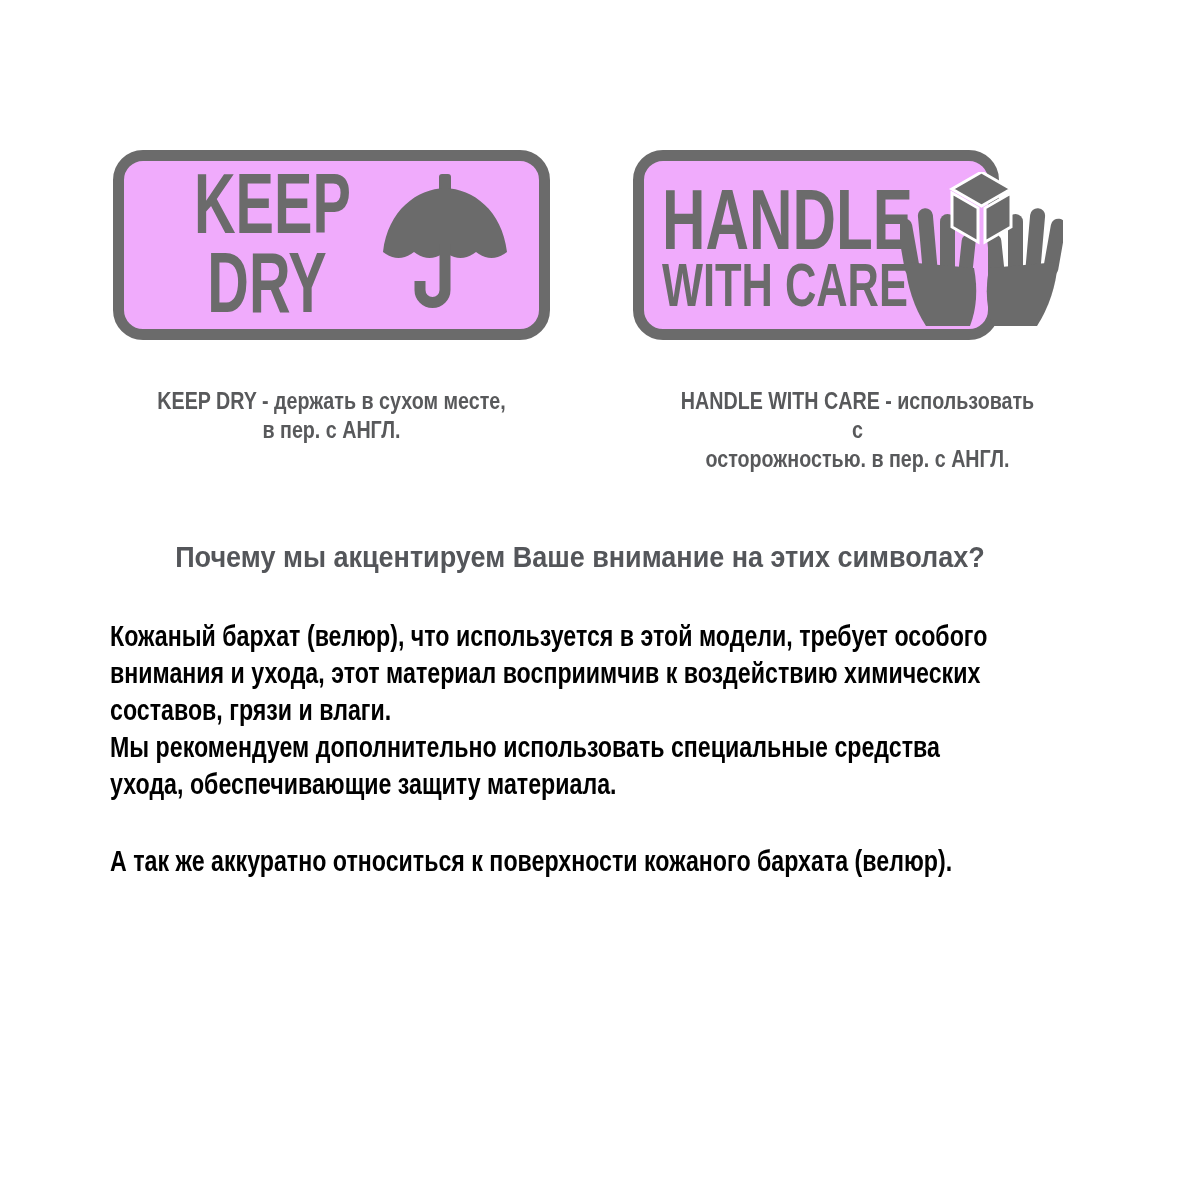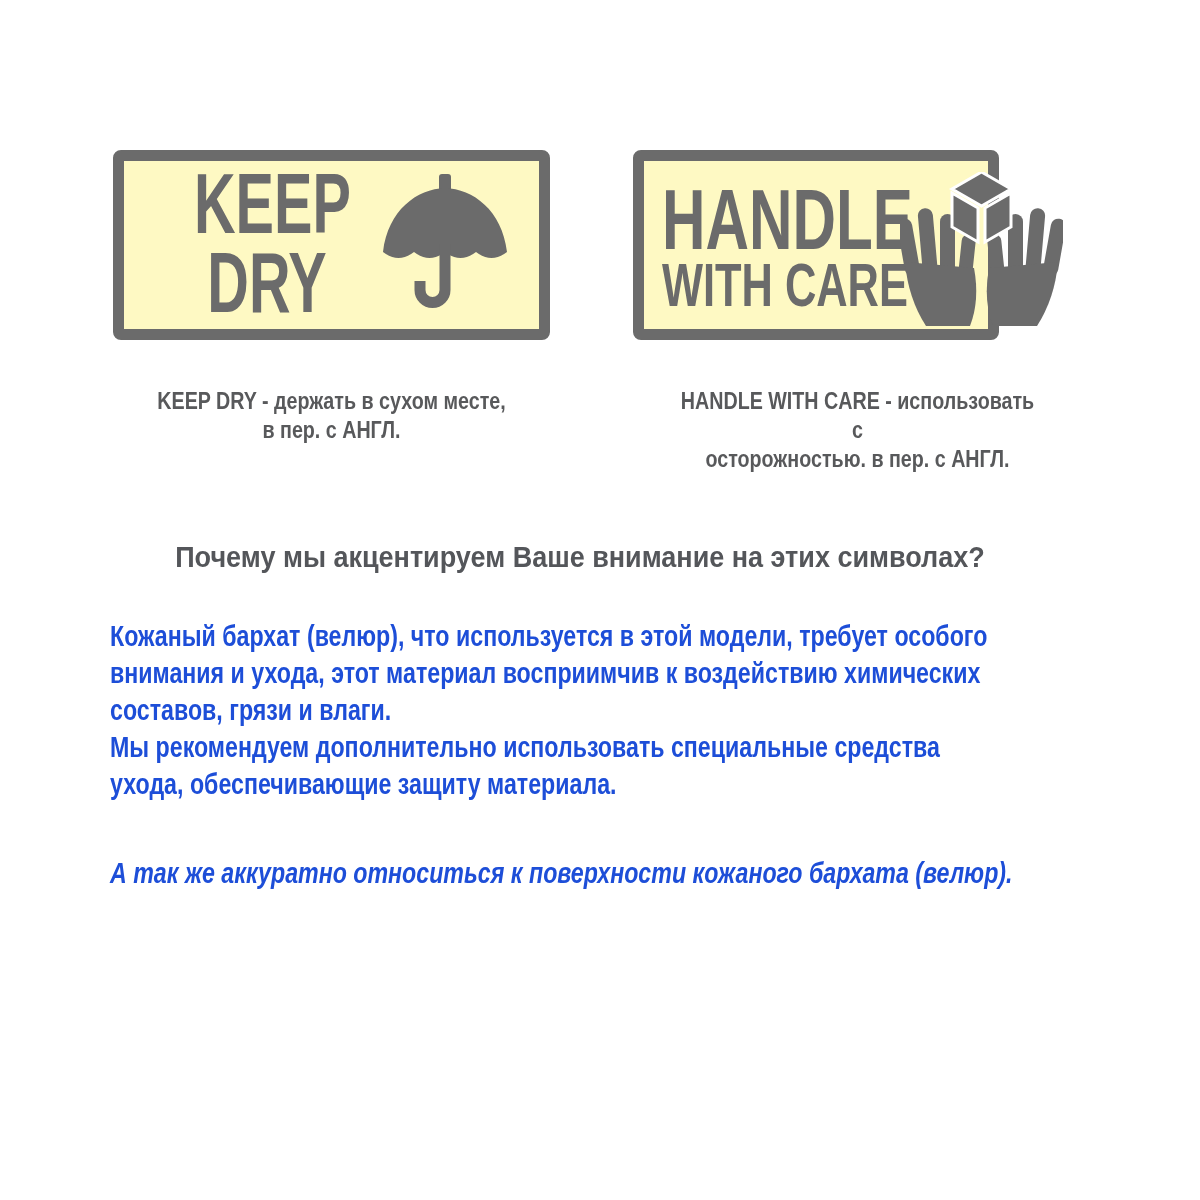--- a/index.html
+++ b/index.html
@@ -2,21 +2,21 @@
 <html><head>
 <meta charset="utf-8">
 <style>
   html,body{margin:0;padding:0;}
   body{
     width:1200px;height:1200px;background:#ffffff;position:relative;overflow:hidden;
     font-family:"Liberation Sans", sans-serif;
   }
   .badge{
     position:absolute;top:150px;height:190px;box-sizing:border-box;
-    border:11px solid #6b6b6b;border-radius:8px;background:#fef9c3;
+    border:11px solid #6b6b6b;border-radius:30px;background:#f0abfc;
   }
   #badge-keep-dry{left:113px;width:437px;}
   #badge-handle{left:633px;width:366px;}
   .badge-title{
     position:absolute;font-weight:700;color:#6b6b6b;text-align:center;
     transform-origin:left top;white-space:nowrap;
   }
   #keep-dry-title{left:70px;top:3px;width:218px;font-size:86px;line-height:79px;transform:scaleX(0.67);}
   #handle-title{left:18px;top:20px;width:332px;transform:scaleX(0.70);}
   #handle-title .big{font-size:86px;line-height:76px;}
@@ -28,24 +28,24 @@
     position:absolute;top:386px;color:#58595b;font-weight:700;font-size:24px;line-height:29px;
     text-align:center;transform:scaleX(0.82);transform-origin:center top;
   }
   #caption-keep-dry{left:113px;width:437px;}
   #caption-handle{left:633px;width:449px;}
   .heading{
     position:absolute;left:110px;top:538px;width:940px;text-align:center;
     color:#54565a;font-weight:700;font-size:30px;line-height:37px;
     transform:scaleX(0.90);transform-origin:center top;white-space:nowrap;
   }
-  .text-block{position:absolute;left:110px;top:618px;width:1060px;color:#1d4ed8;}
+  .text-block{position:absolute;left:110px;top:618px;width:1060px;color:#000000;}
   .para{margin:0;}
   .para + .para{}
-  #paragraph-3{margin-top:52px;font-style:italic;}
+  #paragraph-3{margin-top:40px;}
   .tline{
     font-weight:700;font-size:29px;line-height:37px;white-space:nowrap;
     transform:scaleX(0.80);transform-origin:left top;
   }
 </style>
 </head>
 <body>
 
 <div class="badge" id="badge-keep-dry">
   <div class="badge-title" id="keep-dry-title">

